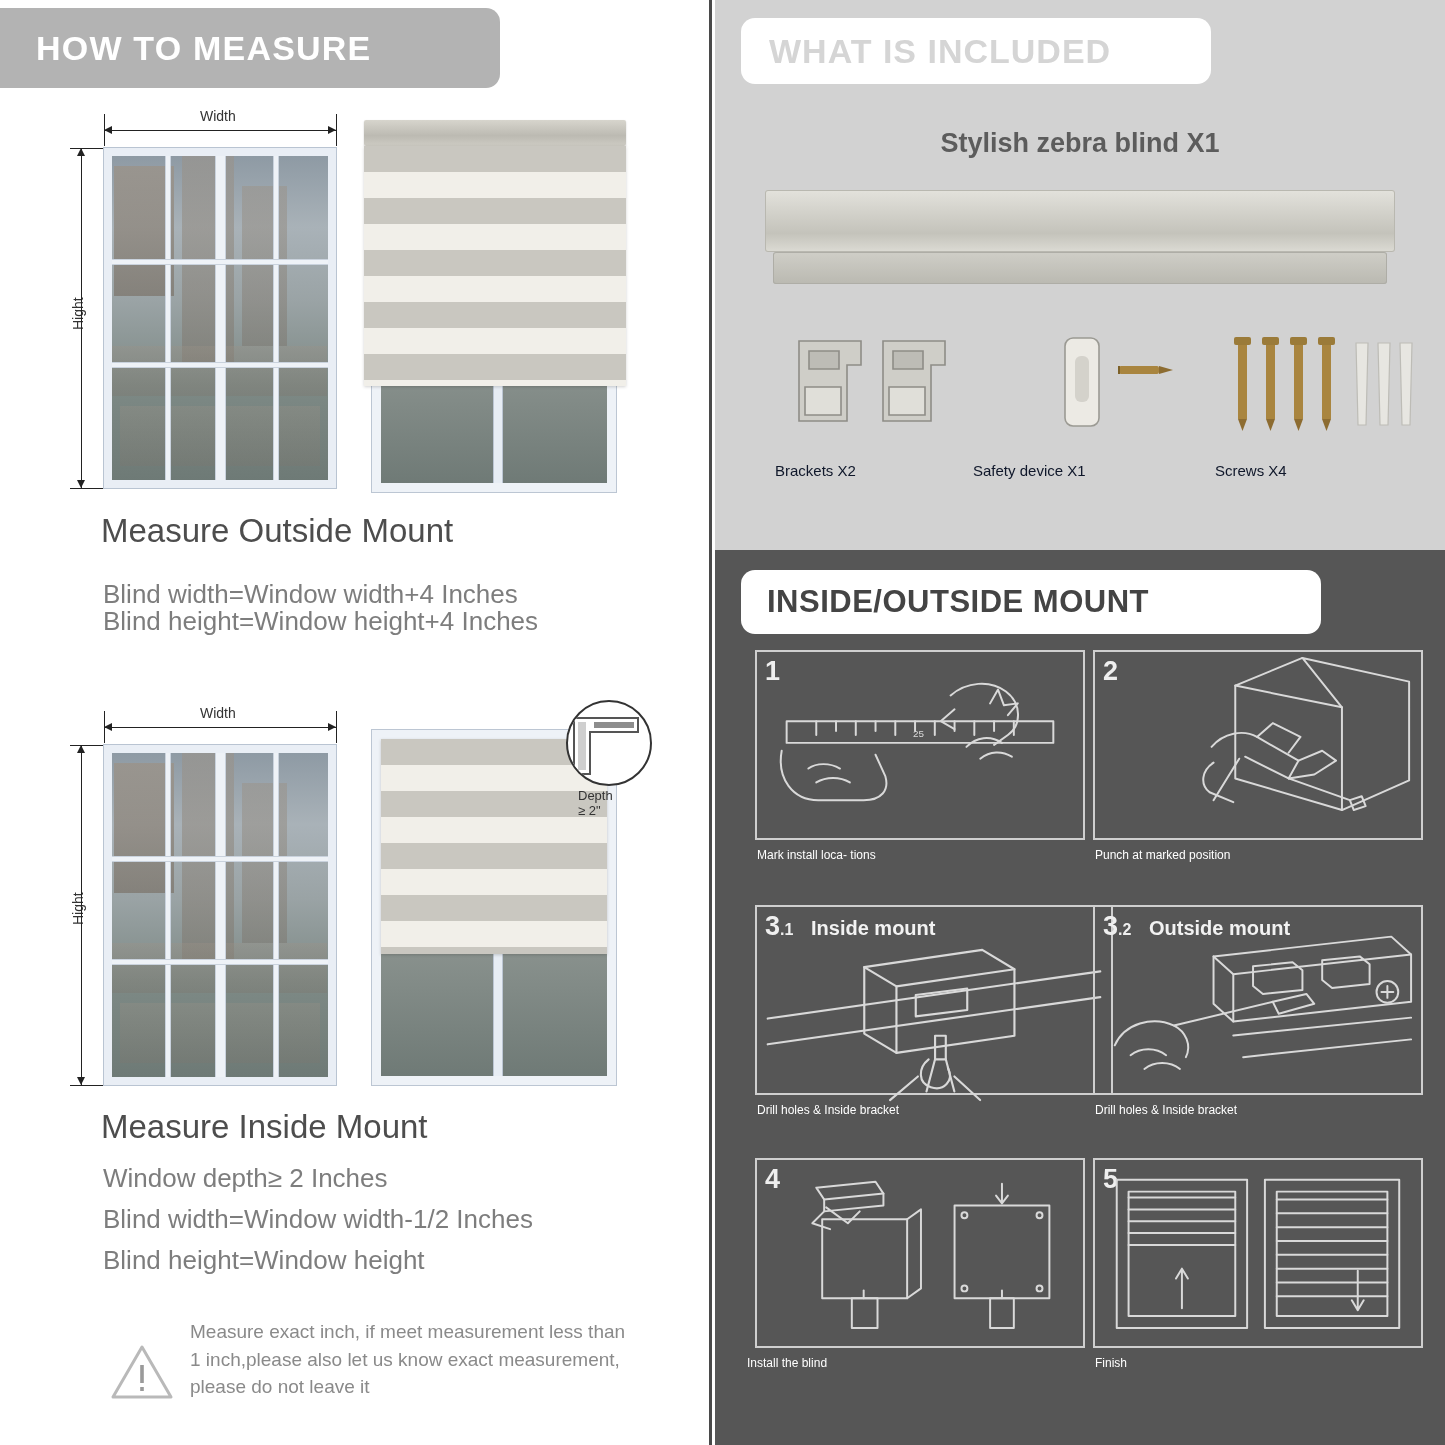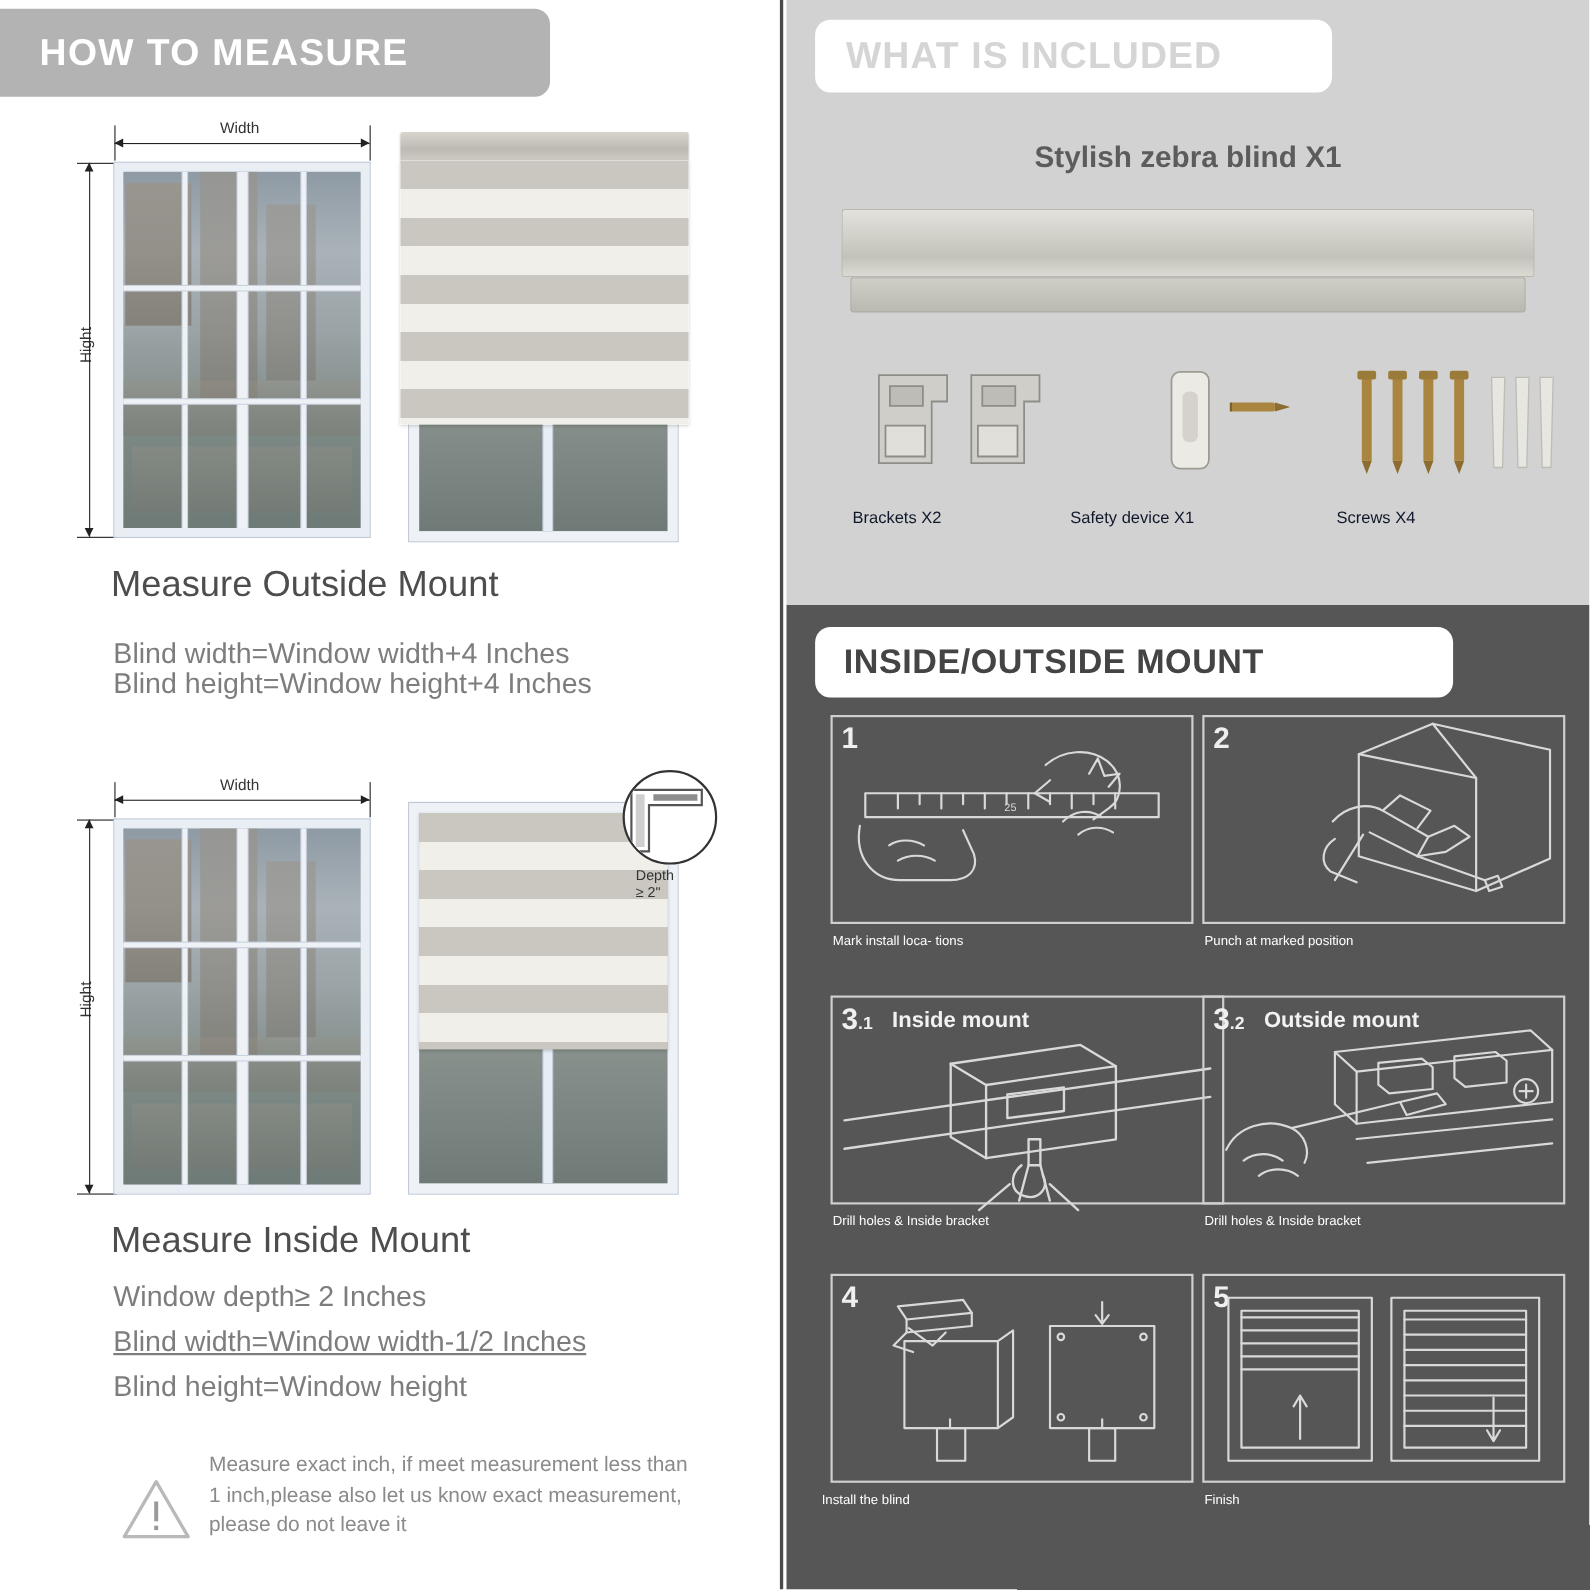--- a/index.html
+++ b/index.html
@@ -384,21 +384,21 @@
           <path d="M6 16 L70 16 L70 30 L22 30 L22 72 L6 72 Z" fill="#ffffff" stroke="#555" stroke-width="2"></path>
           <path d="M26 20 L66 20 L66 26 L26 26 Z" fill="#8d8d8d"></path>
           <path d="M10 20 L18 20 L18 68 L10 68 Z" fill="#cfcfcf"></path>
         </svg>
       </div>
       <div class="depth-label" style="left:578px; top:788px;">Depth ≥ 2"</div>
     </div>
 
     <div class="section-title" style="left:101px; top:1108px;">Measure Inside Mount</div>
     <div class="section-line" style="left:103px; top:1163px;">Window depth≥ 2 Inches</div>
-    <div class="section-line" style="left:103px; top:1204px;text-decoration:underline;">Blind width=Window width-1/2 Inches</div>
+    <div class="section-line" style="left:103px; top:1204px;">Blind width=Window width-1/2 Inches</div>
     <div class="section-line" style="left:103px; top:1245px;">Blind height=Window height</div>
 
     <div class="warning" style="left:110px; top:1318px; width:520px;">
       <div class="warn-tri">
         <svg width="64" height="58" viewBox="0 0 64 58">
           <path d="M32 4 L61 54 L3 54 Z" fill="none" stroke="#b9b9b9" stroke-width="3" stroke-linejoin="round"></path>
           <rect x="30.2" y="22" width="3.6" height="18" fill="#9a9a9a"></rect>
           <rect x="30.2" y="44" width="3.6" height="4" fill="#9a9a9a"></rect>
         </svg>
       </div>

